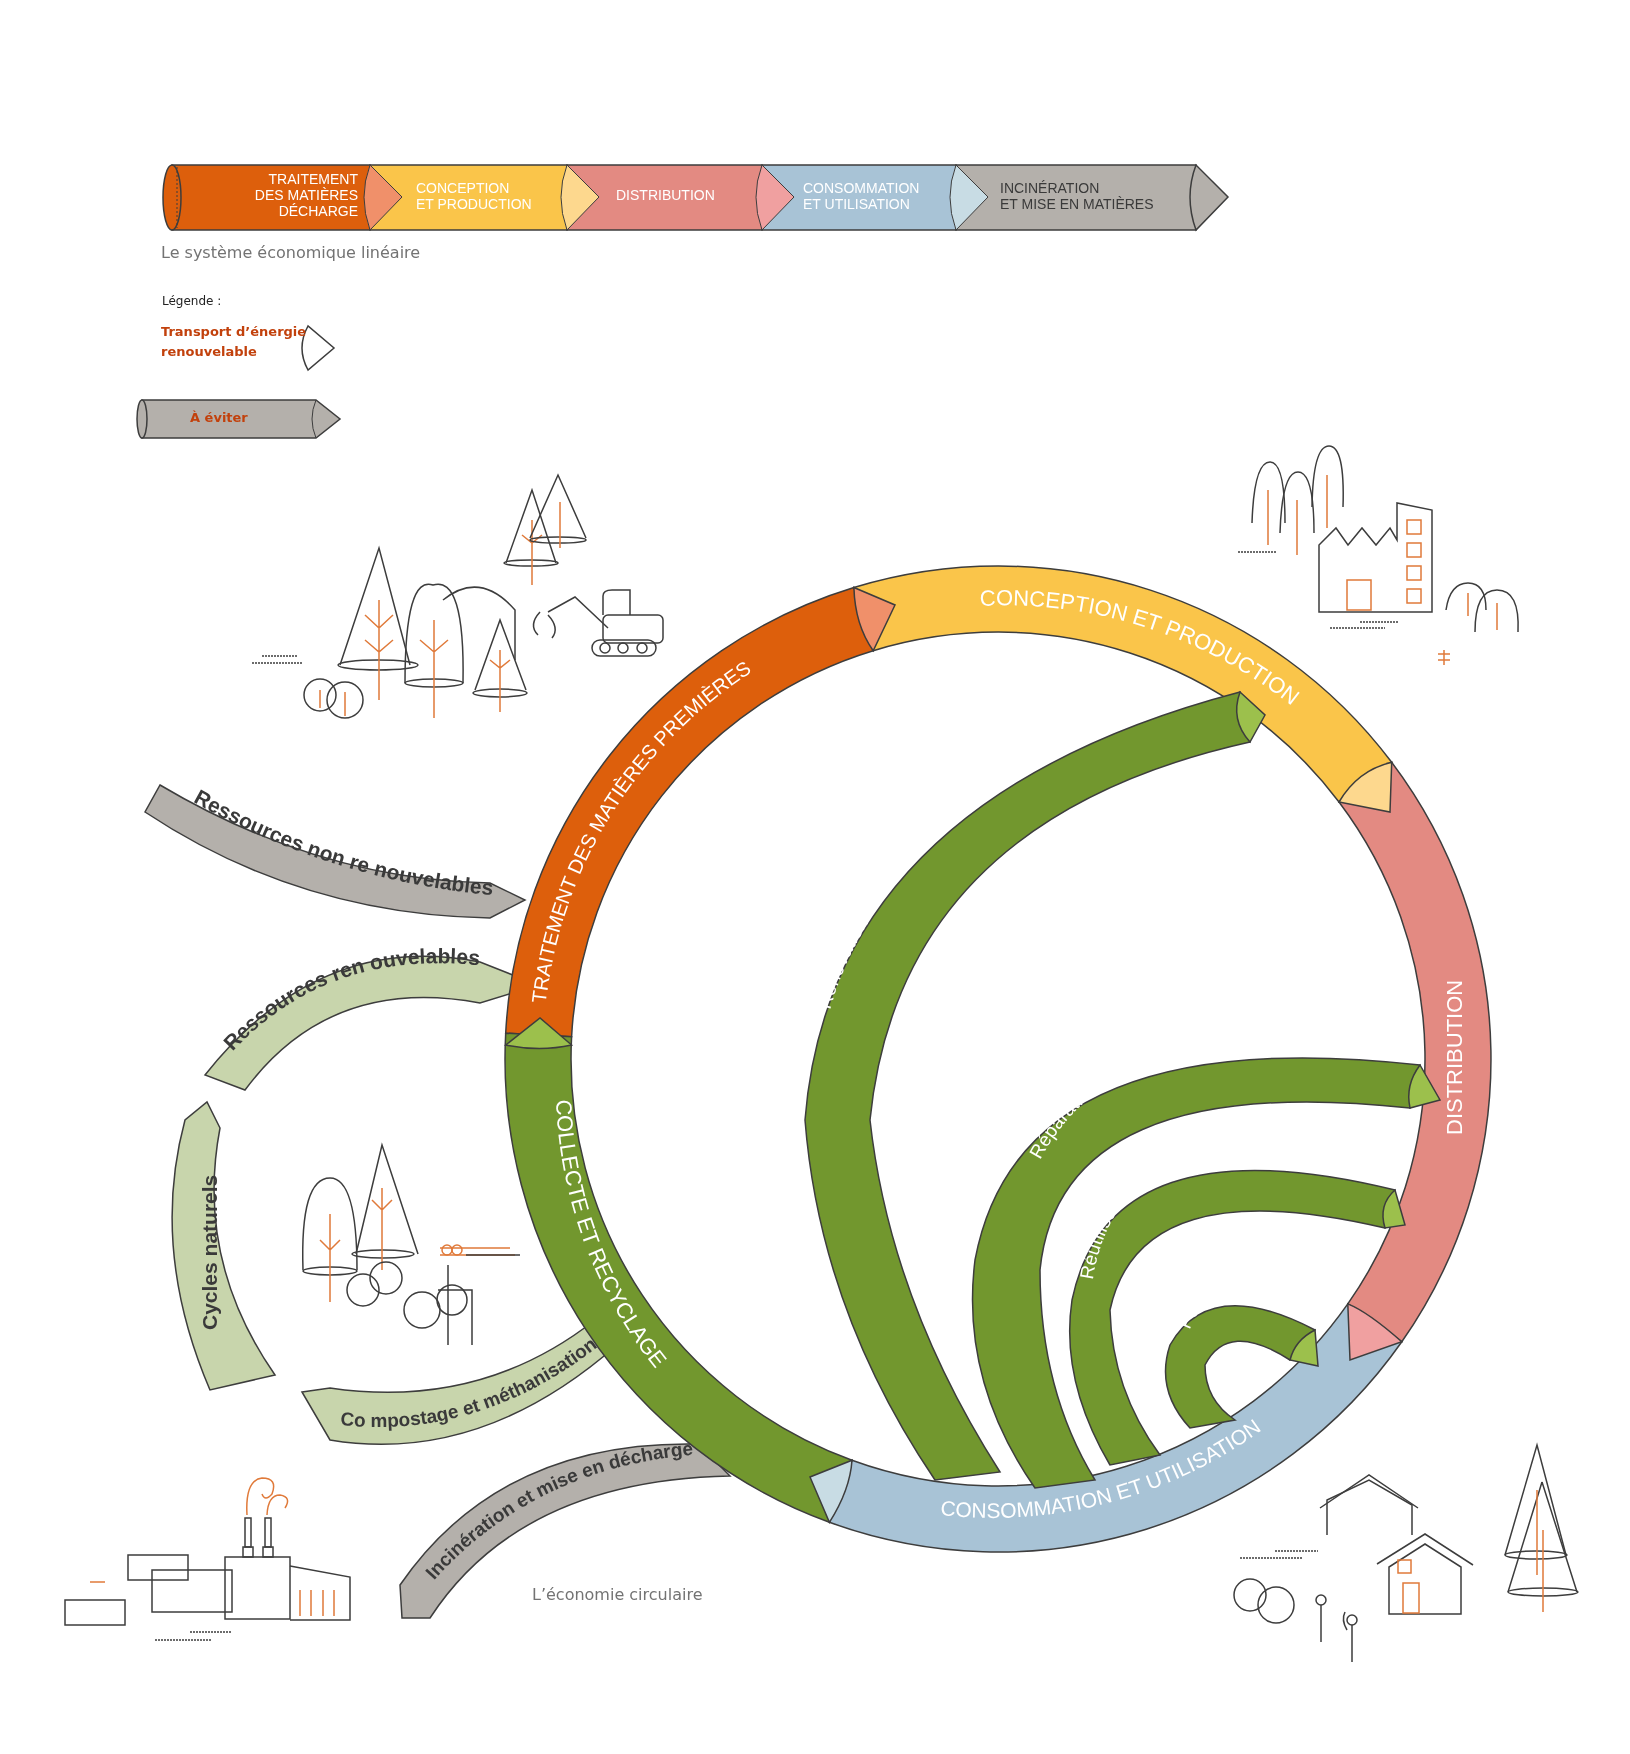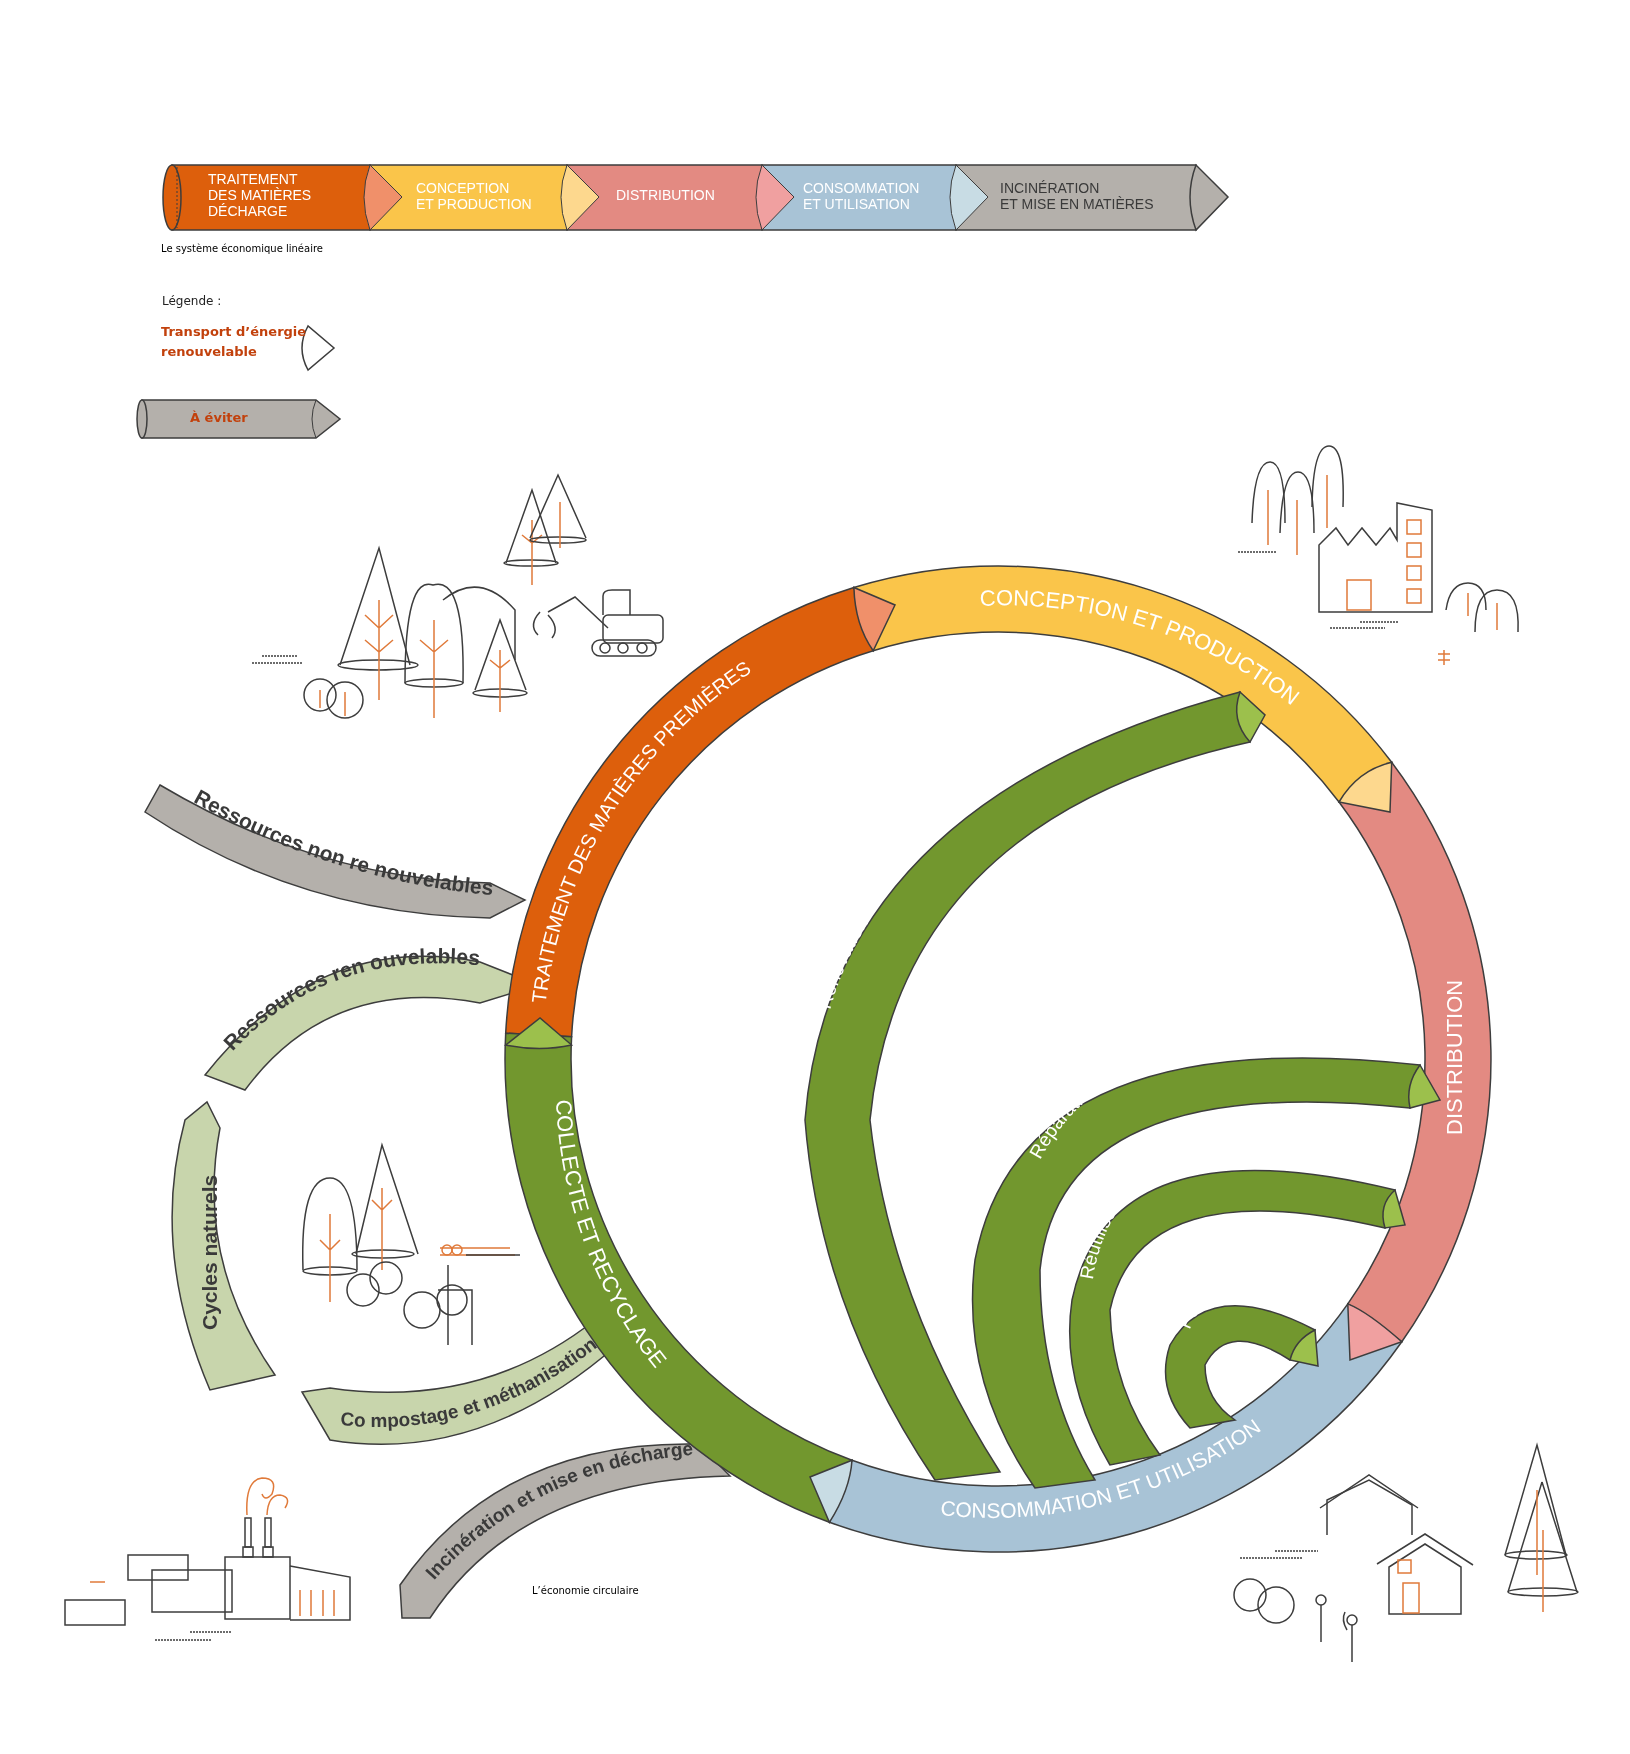--- a/index.html
+++ b/index.html
@@ -1,19 +1,19 @@
 <!DOCTYPE html>
 <html><head>
 <meta charset="utf-8">
 <style>
   html,body{margin:0;padding:0;background:#ffffff;}
   body{width:1630px;height:1754px;position:relative;overflow:hidden;font-family:"Liberation Sans",sans-serif;}
   .abs{position:absolute;}
   svg text{font-family:"Liberation Sans",sans-serif;}
-  .caption{font-size:10px;color:#000000;font-family:"DejaVu Sans",sans-serif;}
+  .caption{font-size:16px;color:#737373;font-family:"DejaVu Sans",sans-serif;}
   .legend-title{font-size:12px;color:#222;font-family:"DejaVu Sans",sans-serif;}
   .legend-text{font-size:13px;font-weight:bold;color:#c2410c;line-height:20px;font-family:"DejaVu Sans",sans-serif;}
 </style>
 </head>
 <body>
 
 <svg class="abs" style="left:0;top:0" width="1630" height="1754">
   <defs>
     <path id="arc-orange" d="M 544.6 1014 A 455 455 0 0 1 852 624"></path>
     <path id="arc-yellow" d="M 980 606 A 460 460 0 0 1 1330 740"></path>
@@ -225,21 +225,21 @@
   <text font-size="22" fill="#ffffff" transform="rotate(-90 1462 1135)" x="1462" y="1135">DISTRIBUTION</text>
   <text font-size="21" fill="#ffffff"><textPath href="#arc-consumption" startOffset="0%">CONSOMMATION ET UTILISATION</textPath></text>
   <text font-size="22" fill="#ffffff"><textPath href="#arc-collecte" startOffset="0%">COLLECTE ET RECYCLAGE</textPath></text>
 
   <text font-size="19" fill="#ffffff"><textPath href="#arc-renovation" startOffset="0%">Rénovation</textPath></text>
   <text font-size="19" fill="#ffffff"><textPath href="#arc-reparation" startOffset="0%">Réparation</textPath></text>
   <text font-size="19" fill="#ffffff"><textPath href="#arc-reutilisation" startOffset="0%">Réutilisation</textPath></text>
   <text font-size="19" fill="#ffffff"><textPath href="#arc-partage" startOffset="0%">Partage</textPath></text>
 </svg>
 
-<div class="abs" style="left:208px;top:171px;width:150px;font-size:14px;line-height:16px;color:#fff;">
+<div class="abs" style="left:208px;top:171px;width:150px;font-size:14px;line-height:16px;color:#fff;text-align:right;">
   <div>TRAITEMENT</div>
   <div>DES MATIÈRES</div>
   <div>DÉCHARGE</div>
 </div>
 <div class="abs" style="left:416px;top:180px;width:150px;font-size:14px;line-height:16px;color:#fff;">
   <div>CONCEPTION</div>
   <div>ET PRODUCTION</div>
 </div>
 <div class="abs" style="left:616px;top:187px;width:150px;font-size:14px;line-height:16px;color:#fff;">
   <div>DISTRIBUTION</div>

